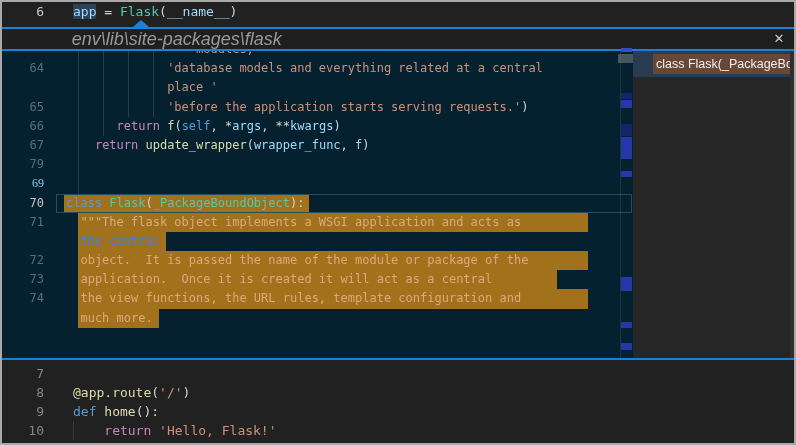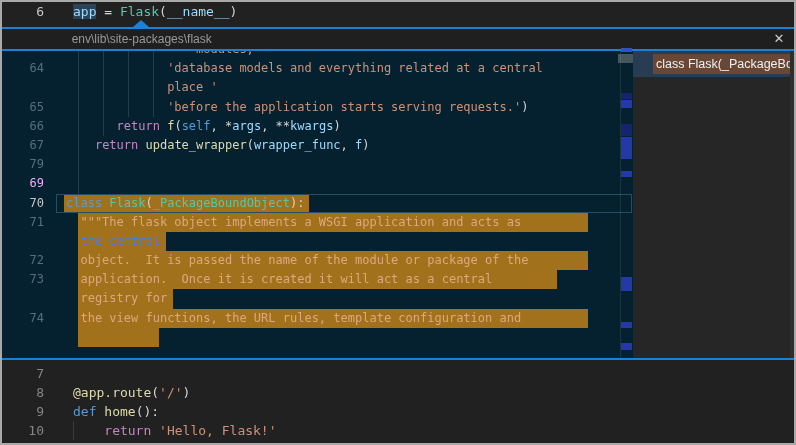--- a/index.html
+++ b/index.html
@@ -6,21 +6,21 @@
   #page{position:relative;width:796px;height:445px;overflow:hidden;
         background:var(--editorBg);font-family:"DejaVu Sans Mono",monospace;}
   .abs{position:absolute;}
   #top-strip{left:0;top:0;width:796px;height:27px;background:var(--editorBg);}
   #peek-border-top{left:0;top:27px;width:796px;height:2px;background:var(--peekBorder);}
   #peek-arrow{left:133px;top:20px;width:0;height:0;border-left:8px solid transparent;
       border-right:8px solid transparent;border-bottom:7px solid var(--peekBorder);}
   #peek-header{left:0;top:29px;width:796px;height:20px;background:var(--headerBg);
       font-family:"Liberation Sans",sans-serif;display:flex;align-items:center;}
   #peek-title{margin-left:24px;font-size:12px;font-weight:bold;color:#e8e8e8;white-space:nowrap;margin-top:31px;}
-  #peek-path{margin-left:9px;font-size:12px;color:#999999;white-space:nowrap;}
+  #peek-path{margin-left:9px;font-size:18px;color:#999999;white-space:nowrap;font-style:italic;}
   #peek-close{position:absolute;right:8px;top:1px;font-size:13px;color:#cccccc;cursor:pointer;
       width:18px;height:18px;text-align:center;line-height:18px;}
   #peek-border-mid{left:0;top:49px;width:796px;height:2px;background:var(--peekBorder);}
   #peek-body{left:0;top:51px;width:633px;height:307px;background:var(--peekBg);overflow:hidden;}
   #peek-rows{position:absolute;left:0;top:-11px;width:633px;}
   #ruler-sep{left:620px;top:51px;width:1px;height:307px;background:rgba(255,255,255,0.09);}
   #result-panel{left:633px;top:51px;width:163px;height:307px;background:var(--listBg);}
   #result-row{position:absolute;left:0;top:0;width:163px;height:26px;background:var(--listSel);
       font-family:"Liberation Sans",sans-serif;cursor:pointer;}
   #result-label{position:absolute;left:20px;top:3px;right:0;bottom:3px;background:var(--listMatch);
@@ -65,29 +65,28 @@
 
   <div class="abs" id="peek-body">
     <div id="peek-rows">
         <div class="crow" style="height: 19.2px; line-height: 19.2px; font-size: 12px;"><div class="guide" style="left: 78px; background: rgb(30, 62, 80);"></div><div class="guide" style="left: 103px; background: rgb(30, 62, 80);"></div><div class="guide" style="left: 128px; background: rgb(30, 62, 80);"></div><div class="guide" style="left: 153px; background: rgb(30, 62, 80);"></div><span class="ln" style="color: rgb(84, 112, 126);"></span><span class="code" style="left: 66px;"><span class="seg" style="color: rgb(206, 145, 120);">                  modules, '</span></span></div>
         <div class="crow" style="height: 19.2px; line-height: 19.2px; font-size: 12px;"><div class="guide" style="left: 78px; background: rgb(30, 62, 80);"></div><div class="guide" style="left: 103px; background: rgb(30, 62, 80);"></div><div class="guide" style="left: 128px; background: rgb(30, 62, 80);"></div><div class="guide" style="left: 153px; background: rgb(30, 62, 80);"></div><span class="ln" style="color: rgb(84, 112, 126);">64</span><span class="code" style="left: 66px;"><span class="seg" style="color: rgb(206, 145, 120);">              'database models and everything related at a central </span></span></div>
         <div class="crow" style="height: 19.2px; line-height: 19.2px; font-size: 12px;"><div class="guide" style="left: 78px; background: rgb(30, 62, 80);"></div><div class="guide" style="left: 103px; background: rgb(30, 62, 80);"></div><div class="guide" style="left: 128px; background: rgb(30, 62, 80);"></div><div class="guide" style="left: 153px; background: rgb(30, 62, 80);"></div><span class="ln" style="color: rgb(84, 112, 126);"></span><span class="code" style="left: 66px;"><span class="seg" style="color: rgb(206, 145, 120);">              place '</span></span></div>
         <div class="crow" style="height: 19.2px; line-height: 19.2px; font-size: 12px;"><div class="guide" style="left: 78px; background: rgb(30, 62, 80);"></div><div class="guide" style="left: 103px; background: rgb(30, 62, 80);"></div><div class="guide" style="left: 128px; background: rgb(30, 62, 80);"></div><div class="guide" style="left: 153px; background: rgb(30, 62, 80);"></div><span class="ln" style="color: rgb(84, 112, 126);">65</span><span class="code" style="left: 66px;"><span class="seg" style="color: rgb(206, 145, 120);">              'before the application starts serving requests.'</span><span class="seg" style="color: rgb(212, 212, 212);">)</span></span></div>
         <div class="crow" style="height: 19.2px; line-height: 19.2px; font-size: 12px;"><div class="guide" style="left: 78px; background: rgb(30, 62, 80);"></div><div class="guide" style="left: 103px; background: rgb(30, 62, 80);"></div><span class="ln" style="color: rgb(84, 112, 126);">66</span><span class="code" style="left: 66px;"><span class="seg" style="color: rgb(212, 212, 212);">       </span><span class="seg" style="color: rgb(197, 134, 192);">return</span><span class="seg" style="color: rgb(212, 212, 212);"> </span><span class="seg" style="color: rgb(220, 220, 170);">f</span><span class="seg" style="color: rgb(212, 212, 212);">(</span><span class="seg" style="color: rgb(86, 156, 214);">self</span><span class="seg" style="color: rgb(212, 212, 212);">, *</span><span class="seg" style="color: rgb(156, 220, 254);">args</span><span class="seg" style="color: rgb(212, 212, 212);">, **</span><span class="seg" style="color: rgb(156, 220, 254);">kwargs</span><span class="seg" style="color: rgb(212, 212, 212);">)</span></span></div>
         <div class="crow" style="height: 19.2px; line-height: 19.2px; font-size: 12px;"><div class="guide" style="left: 78px; background: rgb(30, 62, 80);"></div><span class="ln" style="color: rgb(84, 112, 126);">67</span><span class="code" style="left: 66px;"><span class="seg" style="color: rgb(212, 212, 212);">    </span><span class="seg" style="color: rgb(197, 134, 192);">return</span><span class="seg" style="color: rgb(212, 212, 212);"> </span><span class="seg" style="color: rgb(220, 220, 170);">update_wrapper</span><span class="seg" style="color: rgb(212, 212, 212);">(</span><span class="seg" style="color: rgb(156, 220, 254);">wrapper_func</span><span class="seg" style="color: rgb(212, 212, 212);">, </span><span class="seg" style="color: rgb(156, 220, 254);">f</span><span class="seg" style="color: rgb(212, 212, 212);">)</span></span></div>
         <div class="crow" style="height: 19.2px; line-height: 19.2px; font-size: 12px;"><div class="guide" style="left: 78px; background: rgb(30, 62, 80);"></div><span class="ln" style="color: rgb(84, 112, 126);">79</span><span class="code" style="left: 66px;"></span></div>
-        <div class="crow" style="height: 19.2px; line-height: 19.2px; font-size: 12px;"><div class="guide" style="left: 78px; background: rgb(30, 62, 80);"></div><span class="ln" style="color: #f0abfc;">69</span><span class="code" style="left: 66px;"></span></div>
+        <div class="crow" style="height: 19.2px; line-height: 19.2px; font-size: 12px;"><div class="guide" style="left: 78px; background: rgb(30, 62, 80);"></div><span class="ln" style="color: #7dd3fc; font-family: Liberation Serif, serif;">69</span><span class="code" style="left: 66px;"></span></div>
         <div class="crow" style="height: 19.2px; line-height: 19.2px; font-size: 12px;"><div class="hlrect" style="left: 64px; width: 245px; background: rgb(162, 113, 27);"></div><div class="lborder" style="left: 56px; width: 576px;"></div><span class="ln" style="color: rgb(198, 198, 198);">70</span><span class="code" style="left: 66px;"><span class="seg" style="color: rgb(86, 156, 214);">class</span><span class="seg" style="color: rgb(212, 212, 212);"> </span><span class="seg" style="color: rgb(78, 201, 176);">Flask</span><span class="seg" style="color: rgb(212, 212, 212);">(</span><span class="seg" style="color: rgb(78, 201, 176);">_PackageBoundObject</span><span class="seg" style="color: rgb(212, 212, 212);">):</span></span></div>
         <div class="crow" style="height: 19.2px; line-height: 19.2px; font-size: 12px;"><div class="hlrect" style="left: 78px; width: 510px; background: rgb(162, 113, 27);"></div><span class="ln" style="color: rgb(84, 112, 126);">71</span><span class="code" style="left: 66px;"><span class="seg" style="color: rgb(221, 168, 127);">  """The flask object implements a WSGI application and acts as</span></span></div>
         <div class="crow" style="height: 19.2px; line-height: 19.2px; font-size: 12px;"><div class="hlrect" style="left: 78px; width: 88px; background: rgb(162, 113, 27);"></div><span class="ln" style="color: rgb(84, 112, 126);"></span><span class="code" style="left: 66px;"><span class="seg" style="color: #3b82f6;">  the central</span></span></div>
         <div class="crow" style="height: 19.2px; line-height: 19.2px; font-size: 12px;"><div class="hlrect" style="left: 78px; width: 510px; background: rgb(162, 113, 27);"></div><span class="ln" style="color: rgb(84, 112, 126);">72</span><span class="code" style="left: 66px;"><span class="seg" style="color: rgb(221, 168, 127);">  object.  It is passed the name of the module or package of the</span></span></div>
         <div class="crow" style="height: 19.2px; line-height: 19.2px; font-size: 12px;"><div class="hlrect" style="left: 78px; width: 479px; background: rgb(162, 113, 27);"></div><span class="ln" style="color: rgb(84, 112, 126);">73</span><span class="code" style="left: 66px;"><span class="seg" style="color: rgb(221, 168, 127);">  application.  Once it is created it will act as a central</span></span></div>
-        <div class="crow" style="height: 19.2px; line-height: 19.2px; font-size: 12px;"><div class="hlrect" style="left: 78px; width: 95px; background: rgb(162, 113, 27);"></div><span class="ln" style="color: rgb(84, 112, 126);"></span><span class="code" style="left: 66px;"><span class="seg" style="color: rgb(221, 168, 127);">  registry for</span></span></div>
         <div class="crow" style="height: 19.2px; line-height: 19.2px; font-size: 12px;"><div class="hlrect" style="left: 78px; width: 510px; background: rgb(162, 113, 27);"></div><span class="ln" style="color: rgb(84, 112, 126);">74</span><span class="code" style="left: 66px;"><span class="seg" style="color: rgb(221, 168, 127);">  the view functions, the URL rules, template configuration and</span></span></div>
-        <div class="crow" style="height: 19.2px; line-height: 19.2px; font-size: 12px;"><div class="hlrect" style="left: 78px; width: 81px; background: rgb(162, 113, 27);"></div><span class="ln" style="color: rgb(84, 112, 126);"></span></div>
+        <div class="crow" style="height: 19.2px; line-height: 19.2px; font-size: 12px;"><div class="hlrect" style="left: 78px; width: 81px; background: rgb(162, 113, 27);"></div><span class="ln" style="color: rgb(84, 112, 126);"></span><span class="code" style="left: 66px;"><span class="seg" style="color: rgb(221, 168, 127);">  much more.</span></span></div>
       </div>
   </div>
   <div class="abs" id="ruler-sep"></div>
   <div class="abs" id="ruler-marks">
       <div class="mark" style="top: 48px; height: 4px; background: rgb(48, 80, 200);"></div>
       <div class="mark" style="top: 93px; height: 6px; background: rgb(22, 36, 110);"></div>
       <div class="mark" style="top: 100px; height: 8px; background: rgb(36, 56, 168);"></div>
       <div class="mark" style="top: 124px; height: 12px; background: rgb(22, 36, 110);"></div>
       <div class="mark" style="top: 137px; height: 22px; background: rgb(36, 56, 168);"></div>
       <div class="mark" style="top: 171px; height: 6px; background: rgb(36, 56, 168);"></div>

